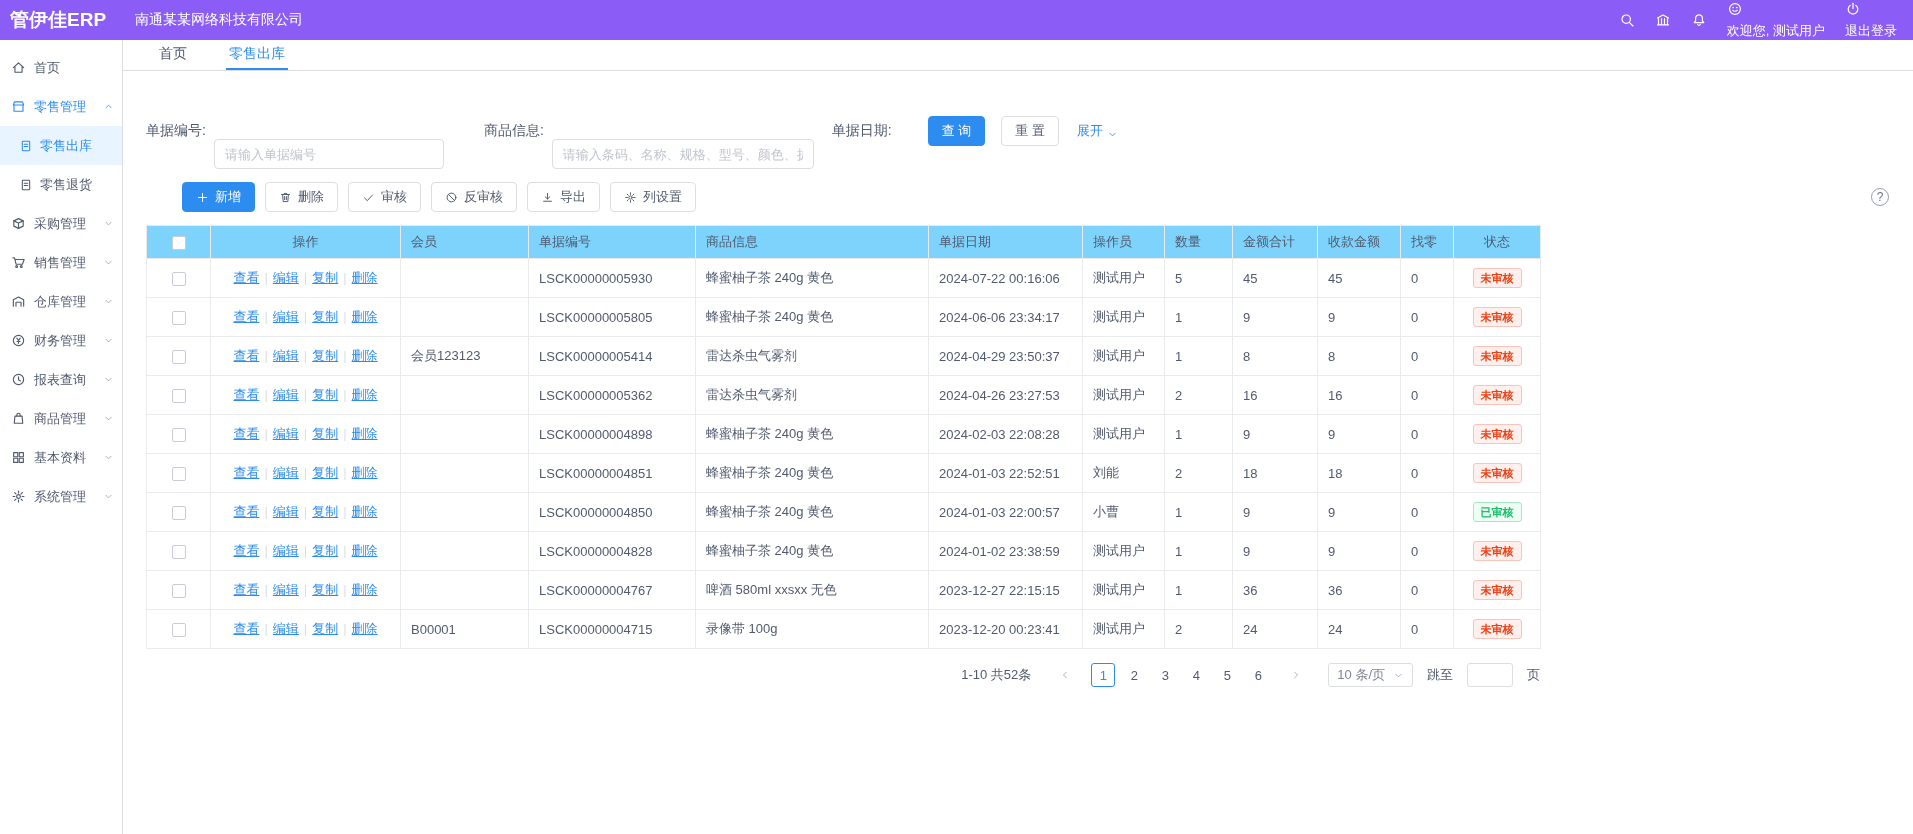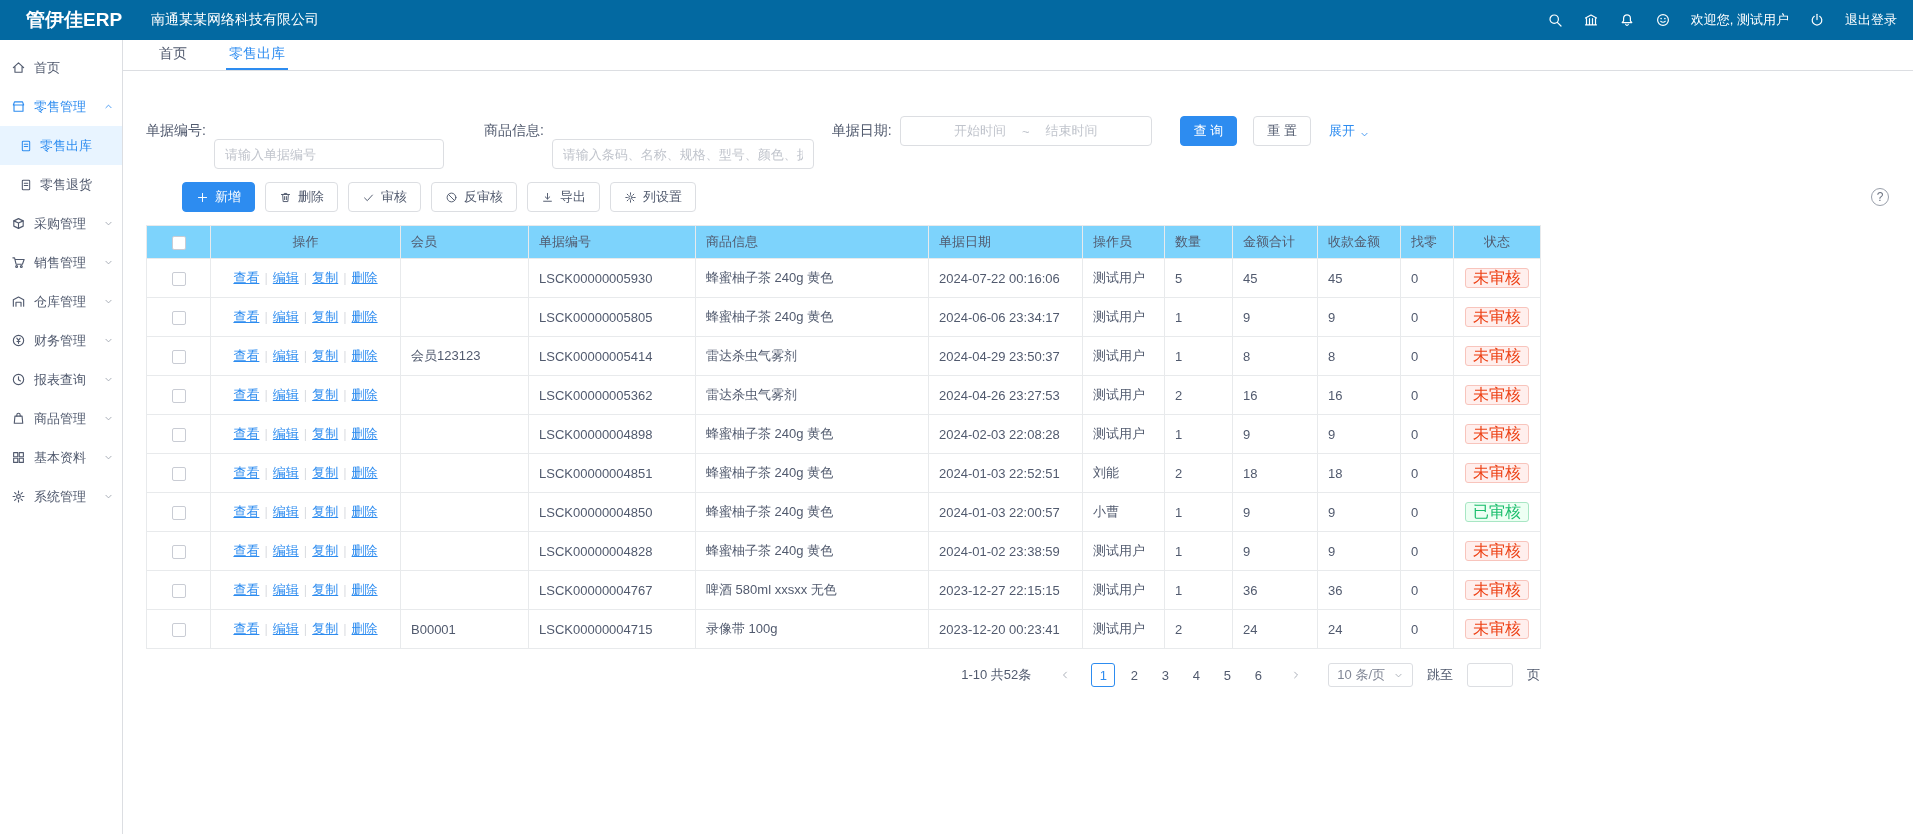--- a/index.html
+++ b/index.html
@@ -1,27 +1,27 @@
 <!DOCTYPE html>
 <html><head>
 <meta charset="utf-8">
 <style>
   * { margin:0; padding:0; box-sizing:border-box; }
   html,body { width:1913px; height:834px; overflow:hidden; }
   body { font-family:"Liberation Sans","DejaVu Sans",sans-serif; font-size:14px; color:#515a6e; background:#fff; }
   .app { width:1913px; height:834px; display:flex; flex-direction:column; }
 
   
-  .header { height:40px; background:#0369a1; color:#fff; display:flex; align-items:center; flex-shrink:0;padding-left:16px; }
+  .header { height:40px; background:#8b5cf6; color:#fff; display:flex; align-items:center; flex-shrink:0; }
   .logo { width:123px; padding-left:10px; font-size:19px; font-weight:bold; white-space:nowrap; }
   .company { font-size:14px; margin-left:12px; white-space:nowrap; }
   .header-right { margin-left:auto; display:flex; align-items:center; gap:20px; padding-right:16px; font-size:13px; }
   .hicon { display:inline-flex; }
   .hicon svg { width:16px; height:16px; display:block; }
-  .hgroup { display:flex; align-items:center; gap:20px; cursor:pointer; white-space:nowrap; }
+  .hgroup { display:flex; align-items:flex-start; gap:5px; cursor:pointer; white-space:nowrap;flex-direction:column; }
 
   
   .body { flex:1; display:flex; min-height:0; }
   .sidebar { width:123px; border-right:1px solid #dcdee2; background:#fff; padding-top:8px; flex-shrink:0; }
   .menu-item { height:39px; display:flex; align-items:center; gap:8px; padding:0 8px 0 11px; font-size:13px; color:#515a6e; cursor:pointer; }
   .menu-item .icon svg { width:15px; height:15px; display:block; }
   .menu-item.parent-active { color:#2d8cf0; }
   .menu-item .chev { margin-left:auto; display:inline-flex; color:#9aa0ab; }
   .menu-item.parent-active .chev { color:#2d8cf0; }
   .chev svg, .chev-sm svg { width:11px; height:11px; display:block; }
@@ -59,21 +59,21 @@
   table { border-collapse:collapse; table-layout:fixed; width:1394px; }
   th,td { border:1px solid #e8eaec; font-size:13px; color:#515a6e; padding:0 10px; overflow:hidden; white-space:nowrap; text-overflow:ellipsis; }
   thead th { background:#7dd3fc; font-weight:normal; text-align:left; height:33px; }
   tbody td { height:39px; background:#fff; }
   .cell-check { text-align:center; padding:0; }
   .checkbox { width:14px; height:14px; border:1px solid #c9ccd4; border-radius:2px; display:inline-block; background:#fff; vertical-align:middle; cursor:pointer; }
   .cell-op { text-align:center; }
   .action-link { color:#2d8cf0; text-decoration:underline; cursor:pointer; }
   .sep { color:#dcdee2; margin:0 5px; }
   .cell-status { text-align:center; }
-  .badge { display:inline-block; font-size:16px; line-height:18px; padding:0 7px; border-radius:3px; }
+  .badge { display:inline-block; font-size:11px; line-height:18px; padding:0 7px; border-radius:3px;font-weight:bold; }
   .badge.unaudited { color:#ed4014; background:#ffefed; border:1px solid #f8c4bc; }
   .badge.audited { color:#19be6b; background:#edfff3; border:1px solid #a8e6c4; }
 
   
   .pagination { width:1394px; display:flex; align-items:center; justify-content:flex-end; gap:14px; margin-top:14px; font-size:13px; color:#515a6e; }
   .pg-total { margin-right:8px; }
   .page-btn { min-width:24px; height:24px; display:inline-flex; align-items:center; justify-content:center; border-radius:3px; cursor:pointer; border:1px solid transparent; padding:0 2px; }
   .page-btn.current { border-color:#2d8cf0; color:#2d8cf0; }
   .page-arrow { color:#a0a6b0; }
   .page-arrow svg { width:12px; height:12px; display:block; }
@@ -296,25 +296,20 @@
         </div>
 
       <div class="content">
 
         <div class="filters">
           <span class="f-label">单据编号:</span>
           <input class="f-input w230" placeholder="请输入单据编号" style="">
           <span class="f-label ml40">商品信息:</span>
           <input class="f-input w262" placeholder="请输入条码、名称、规格、型号、颜色、扩展..." style="">
           <span class="f-label ml18">单据日期:</span>
-          <span class="date-range">
-            <span>开始时间</span>
-            <span>~</span>
-            <span>结束时间</span>
-          </span>
           <button class="btn primary ml28">
               <span>查 询</span>
             </button>
           <button class="btn ml16">
               <span>重 置</span>
             </button>
           <span class="link ml18">
             <span>展开</span>
             <span class="chev-sm">
                 <svg viewBox="0 0 16 16" fill="none" stroke="currentColor" stroke-width="1.2" stroke-linecap="round" stroke-linejoin="round">

